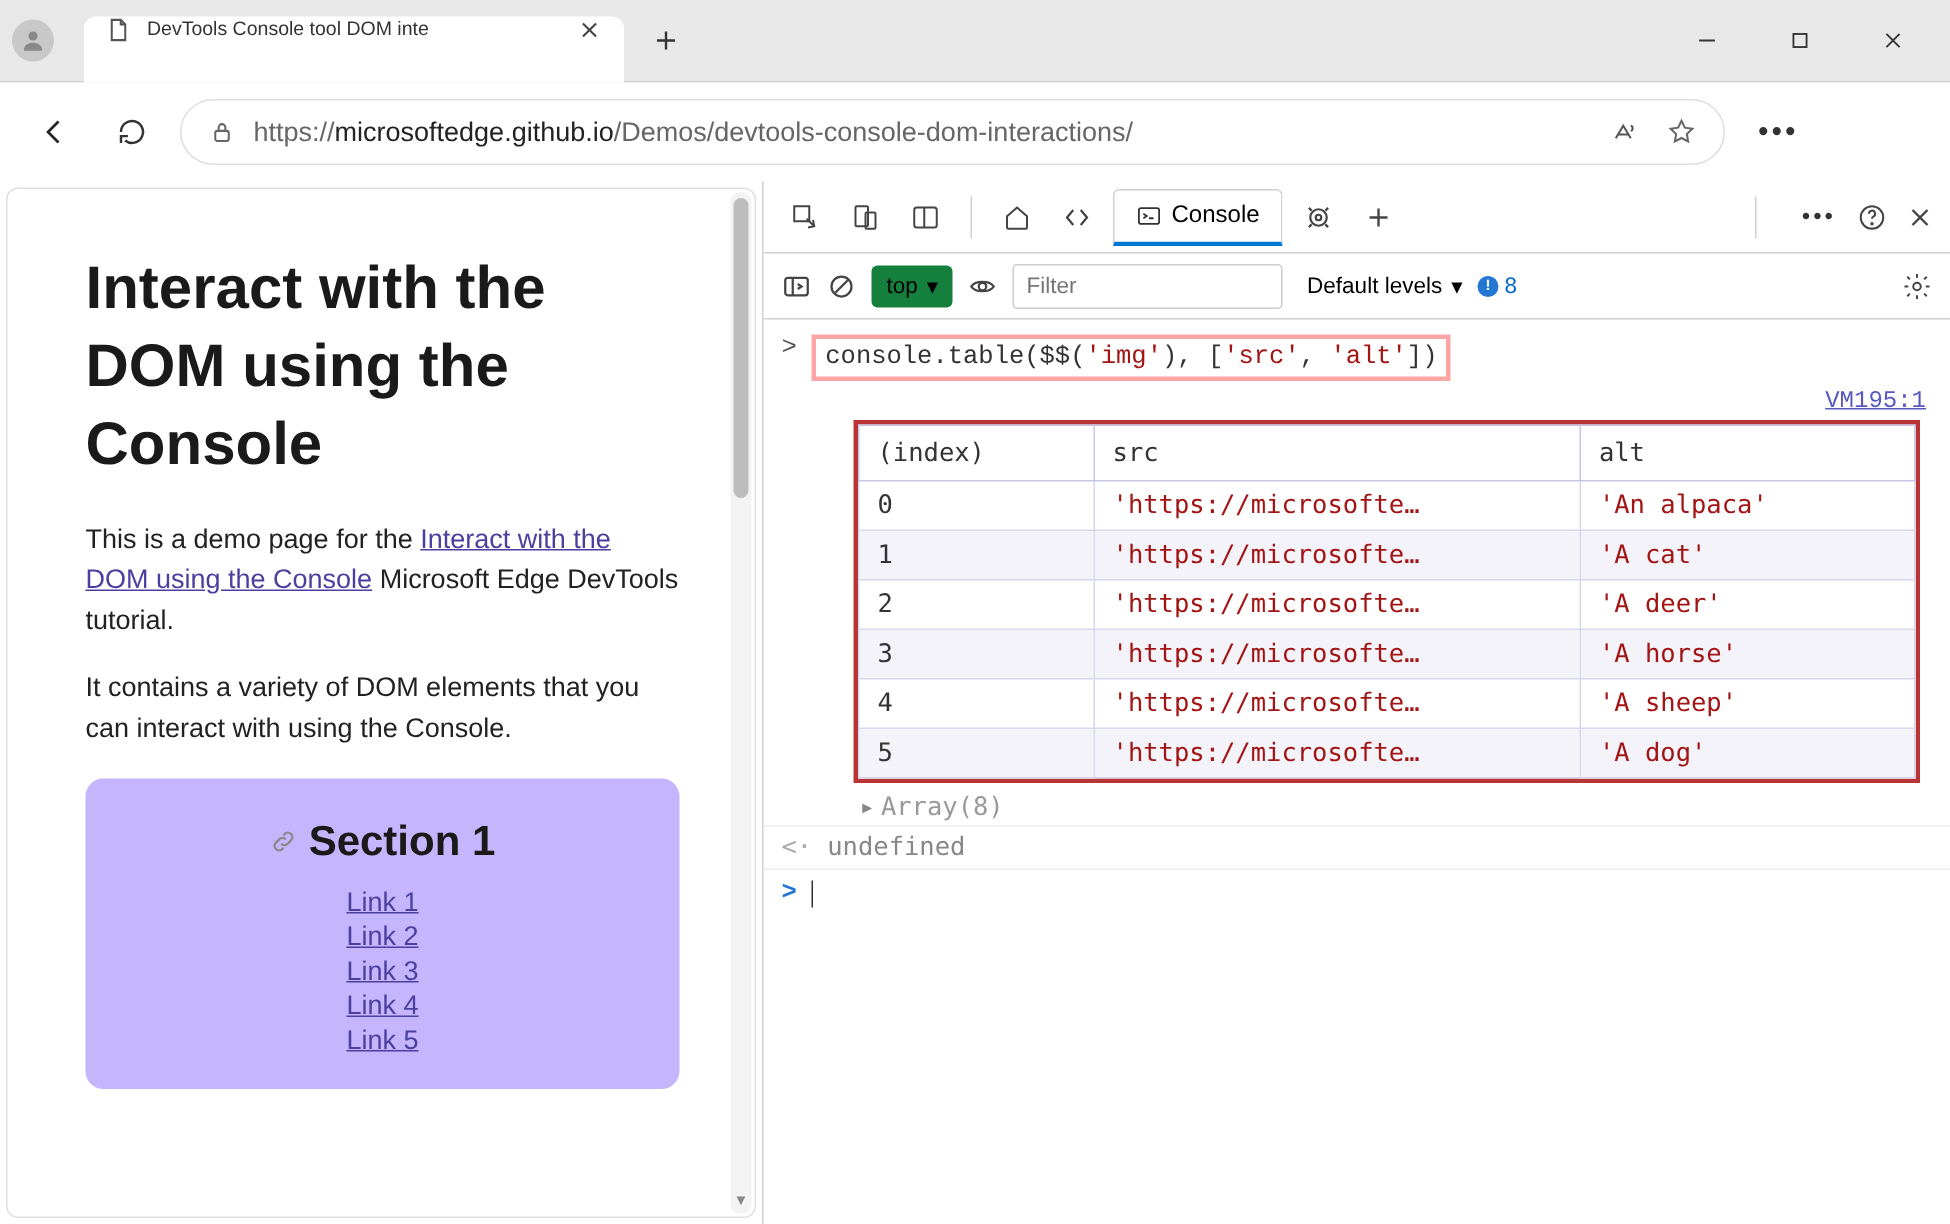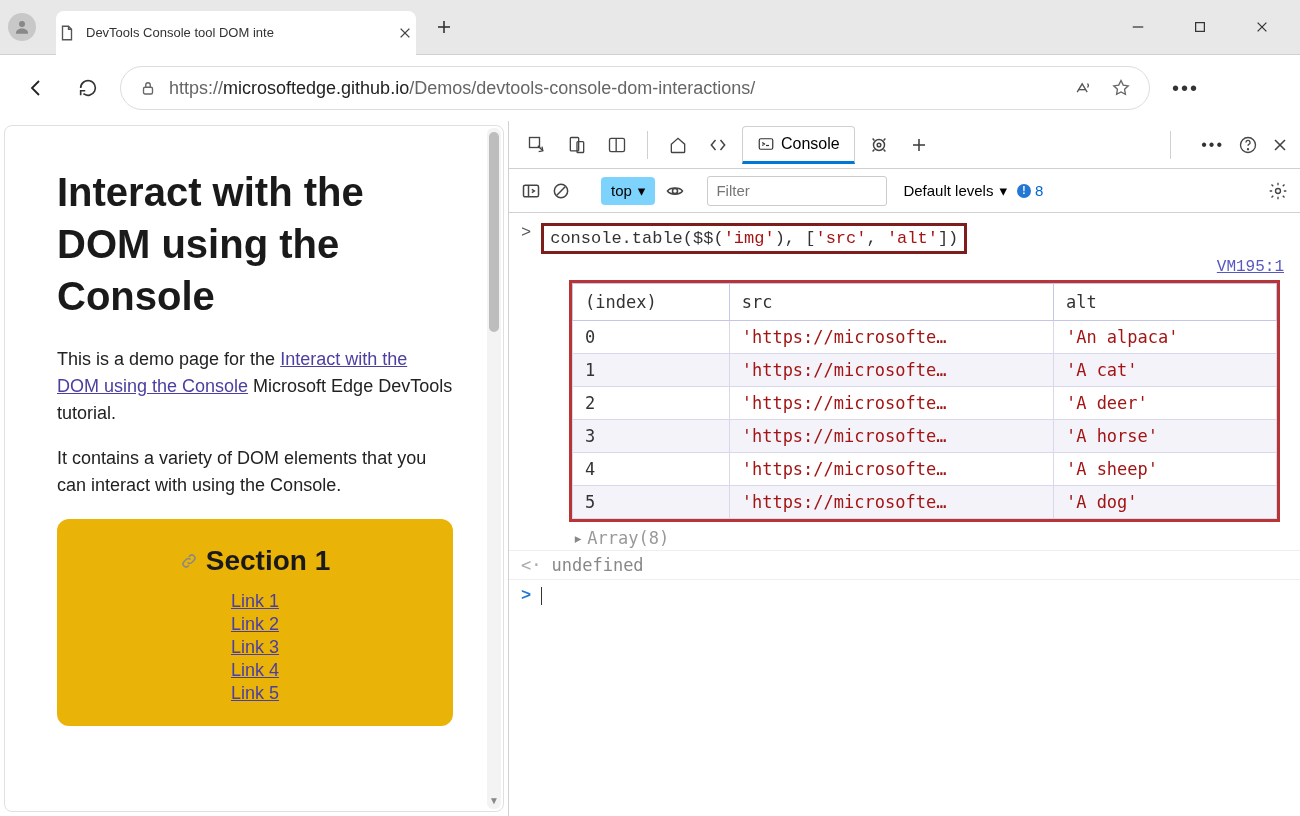--- a/index.html
+++ b/index.html
@@ -2,21 +2,21 @@
 <html><head>
   <meta charset="utf-8">
   <style>
     * { box-sizing: border-box; margin: 0; padding: 0; }
     body { font-family: "Segoe UI", -apple-system, sans-serif; background: #fff; width: 1300px; height: 816px; overflow: hidden; }
 
     
     .browser-top { height: 55px; background: #e8e8e8; display: flex; align-items: center; padding: 0 8px; border-bottom: 1px solid #d0d0d0; }
     .avatar { width: 28px; height: 28px; border-radius: 50%; background: #c8c8c8; margin-right: 20px; display:flex; align-items:center; justify-content:center; }
     .avatar svg { width:18px; height:18px; fill:#888; }
-    .tab { display: flex; align-items: center; background: #fff; height: 44px; margin-top: 11px; border-radius: 8px 8px 0 0; padding: 0 2px; gap: 10px; width: 360px; }
+    .tab { display: flex; background: #fff; height: 44px; margin-top: 11px; border-radius: 8px 8px 0 0; padding: 0 14px; gap: 10px; width: 360px; }
     .tab .pg-icon { width: 18px; height: 18px; }
     .tab-title { font-size: 13px; color: #333; white-space: nowrap; overflow: hidden; text-overflow: ellipsis; flex: 1; }
     .tab-close { width: 18px; height: 18px; display: flex; align-items: center; justify-content: center; cursor: pointer; }
     .new-tab { width: 36px; height: 36px; display: flex; align-items: center; justify-content: center; margin-left: 10px; cursor: pointer; }
     .win-controls { margin-left: auto; display: flex; gap: 18px; padding-right:8px; }
     .win-btn { width: 44px; height: 36px; display: flex; align-items: center; justify-content: center; cursor: pointer; }
 
     .addr-row { height: 66px; background: #fff; display: flex; align-items: center; padding: 0 16px; gap: 12px; }
     .nav-btn { width: 40px; height: 40px; display: flex; align-items: center; justify-content: center; cursor: pointer; border-radius: 6px; }
     .addr-bar { flex: 1; height: 44px; border: 1px solid #ddd; border-radius: 22px; display: flex; align-items: center; padding: 0 18px; gap: 12px; max-width: 1030px; }
@@ -26,49 +26,49 @@
     .addr-right { margin-left: auto; display: flex; gap: 18px; align-items: center; color: #666; }
     .more-dots { font-size: 20px; color: #333; cursor: pointer; letter-spacing: 2px; margin-left:10px; }
 
     
     .content-area { display: flex; height: calc(816px - 55px - 66px); }
     .page-pane { width: 500px; padding: 0; position: relative; border: 1px solid #e0e0e0; border-radius: 8px; margin: 4px; overflow: hidden; }
     .page-inner { padding: 40px 50px 0 52px; overflow-y: auto; height: 100%; }
     .page-inner h1 { font-size: 40px; font-weight: 700; line-height: 1.3; margin-bottom: 24px; color: #1a1a1a; }
     .page-inner p { font-size: 18px; line-height: 1.5; margin-bottom: 18px; color: #222; }
     .page-inner a { color: #4b3fa0; text-decoration: underline; }
-    .section-box { background: #eab308; border-radius: 12px; padding: 26px 34px 20px; margin-top: 20px; text-align:center; }
+    .section-box { background: #c4b5fd; border-radius: 12px; padding: 26px 34px 20px; margin-top: 20px; text-align:center; }
     .section-box h2 { font-size: 28px; font-weight: 700; display: inline-flex; align-items: center; gap: 8px; color: #1a1a1a; margin-bottom:12px; }
     .link-list a { display: block; font-size: 18px; color: #4b3fa0; text-decoration: underline; margin: 2px 0; }
     .page-scrollbar { position:absolute; right:2px; top:2px; width:14px; height:calc(100% - 4px); background:#f3f3f3; border-radius:6px; }
     .page-scrollthumb { position:absolute; top:4px; left:2px; width:10px; height:200px; background:#bdbdbd; border-radius:5px; }
     .page-scroll-down { position:absolute; bottom:2px; left:2px; width:10px; height:12px; color:#888; font-size:10px; text-align:center; }
 
     
     .devtools { flex: 1; display: flex; flex-direction: column; border-left: 1px solid #d0d0d0; }
     .dt-tabs { height: 48px; display: flex; align-items: center; padding: 0 12px; gap: 8px; border-bottom: 1px solid #d0d0d0; }
     .dt-icon-btn { width: 32px; height: 32px; display: flex; align-items: center; justify-content: center; cursor: pointer; color: #444; }
     .dt-tab { display: flex; align-items: center; gap: 6px; padding: 8px 14px; font-size: 16px; cursor: pointer; }
     .dt-tab.active { border-bottom: 3px solid #0078d4; font-weight: 400; background:#fff; border-top:1px solid #d0d0d0; border-left:1px solid #d0d0d0; border-right:1px solid #d0d0d0; border-radius:4px 4px 0 0; margin-bottom:-1px; }
     .dt-tab .cons-icon { width:18px; height:18px; }
     .dt-right { margin-left: auto; display: flex; align-items: center; gap: 14px; }
     .vsep { width:1px; height:28px; background:#d0d0d0; margin:0 6px; }
 
     .dt-toolbar { height: 44px; display: flex; align-items: center; padding: 0 12px; gap: 10px; border-bottom: 1px solid #d0d0d0; }
-    .top-select { background: #7dd3fc; padding: 5px 10px; border-radius: 4px; font-size: 15px; display: flex; align-items: center; gap: 6px; cursor: pointer; margin-left: 20px; }
-    .filter-input { height: 30px; border: 1px solid #ccc; border-radius:3px; padding: 0 8px; font-size: 15px; width: 180px; margin-left: 12px; }
+    .top-select { background: #15803d; padding: 5px 10px; border-radius: 4px; font-size: 15px; display: flex; align-items: center; gap: 6px; cursor: pointer; }
+    .filter-input { height: 30px; border: 1px solid #ccc; border-radius:3px; padding: 0 8px; font-size: 15px; width: 180px; }
     .levels { display: flex; align-items: center; gap: 6px; font-size: 15px; cursor: pointer; margin-left: 6px; }
     .issues { display: flex; align-items: center; gap: 4px; color: #0066cc; font-size: 15px; cursor: pointer; }
     .issues .dot { width: 14px; height: 14px; border-radius: 50%; background: #2478d4; display:flex; align-items:center; justify-content:center; color:#fff; font-size:10px; font-weight:bold; }
     .settings-gear { margin-left: auto; cursor: pointer; color:#555; }
 
     .dt-console { flex: 1; overflow: auto; font-family: Consolas, "Courier New", monospace; font-size: 17px; padding: 6px 0; }
     .cmd-line { display: flex; align-items: flex-start; padding: 4px 12px; }
     .prompt { color: #555; margin-right: 10px; font-weight:300; }
-    .cmd-box { border: 3px solid #7f1d1d; padding: 3px 6px; display: inline-block; }
+    .cmd-box { border: 3px solid #fca5a5; padding: 3px 6px; display: inline-block; }
     .tok-fn { color: #333; }
     .tok-str { color: #a31515; }
 
     .vm-link { text-align: right; padding: 0 16px; color: #5858c0; font-size: 16px; text-decoration: underline; }
 
     .table-wrap { margin: 4px 20px 4px 60px; border: 3px solid #b93434; padding: 0; }
     table { width: 100%; border-collapse: collapse; font-family: Consolas, monospace; font-size: 17px; }
     th { text-align: left; padding: 8px 12px; background: #fff; font-weight: normal; color: #333; border: 1px solid #c5c5e5; }
     td { padding: 6px 12px; border: 1px solid #d8d8ec; color: #a31515; }
     td.idx { color: #333; }

